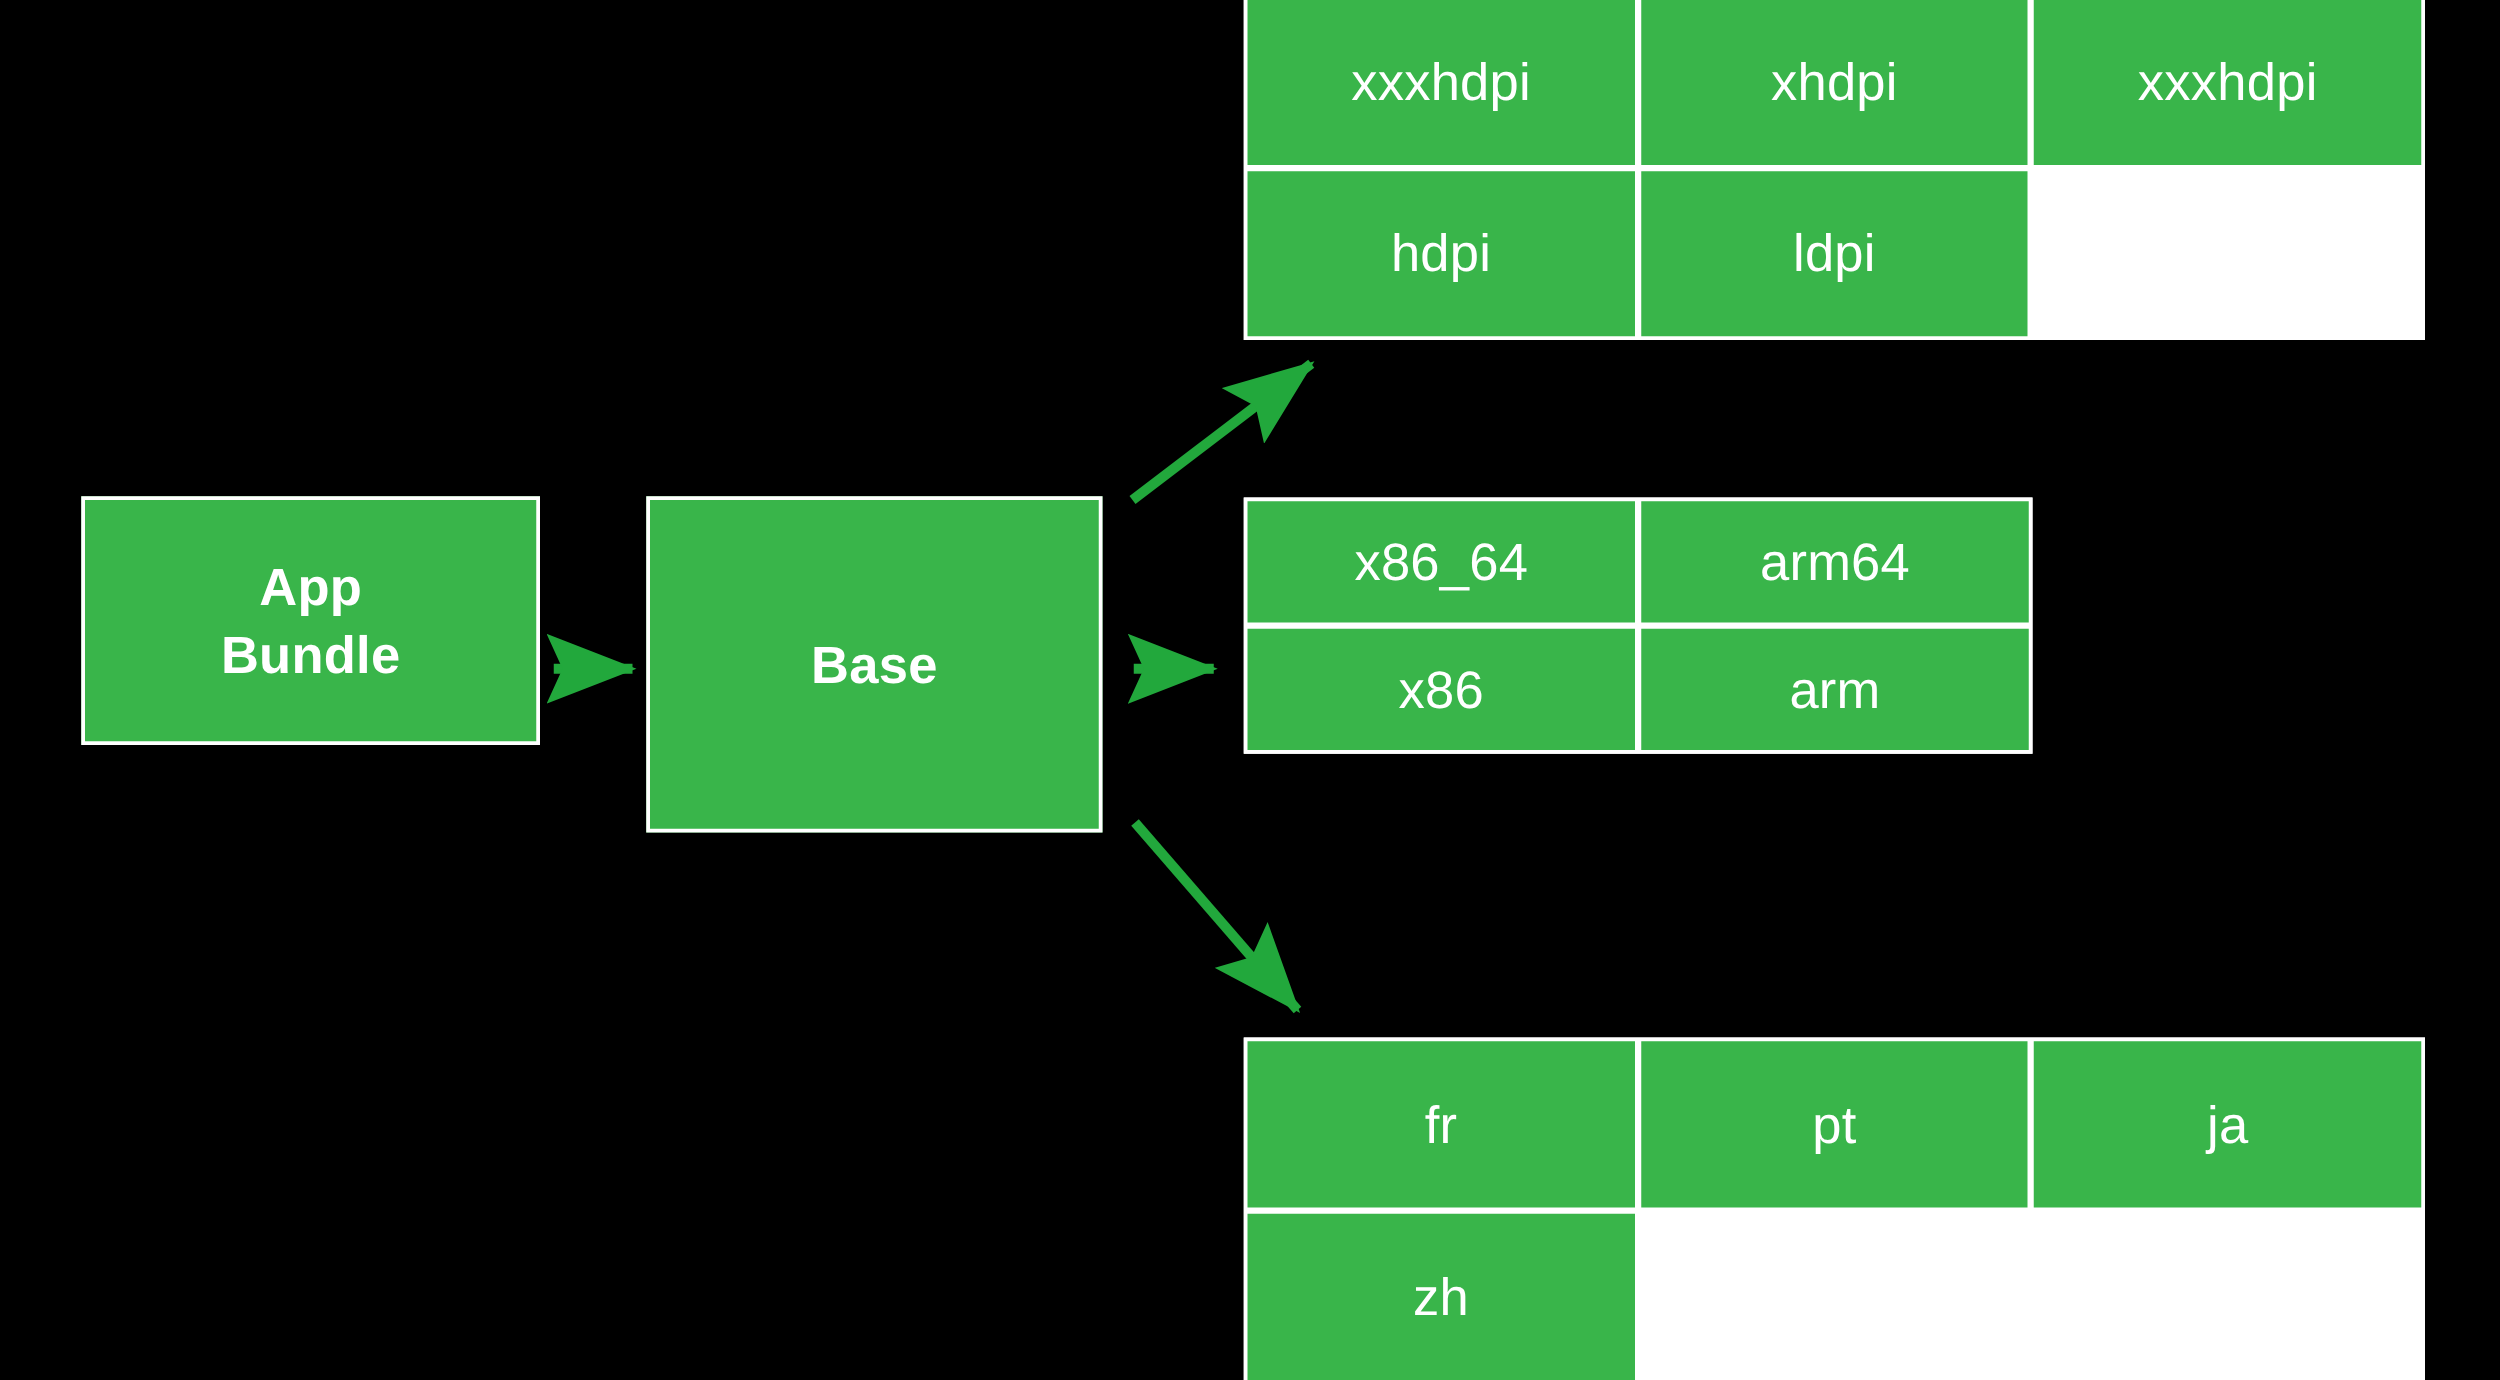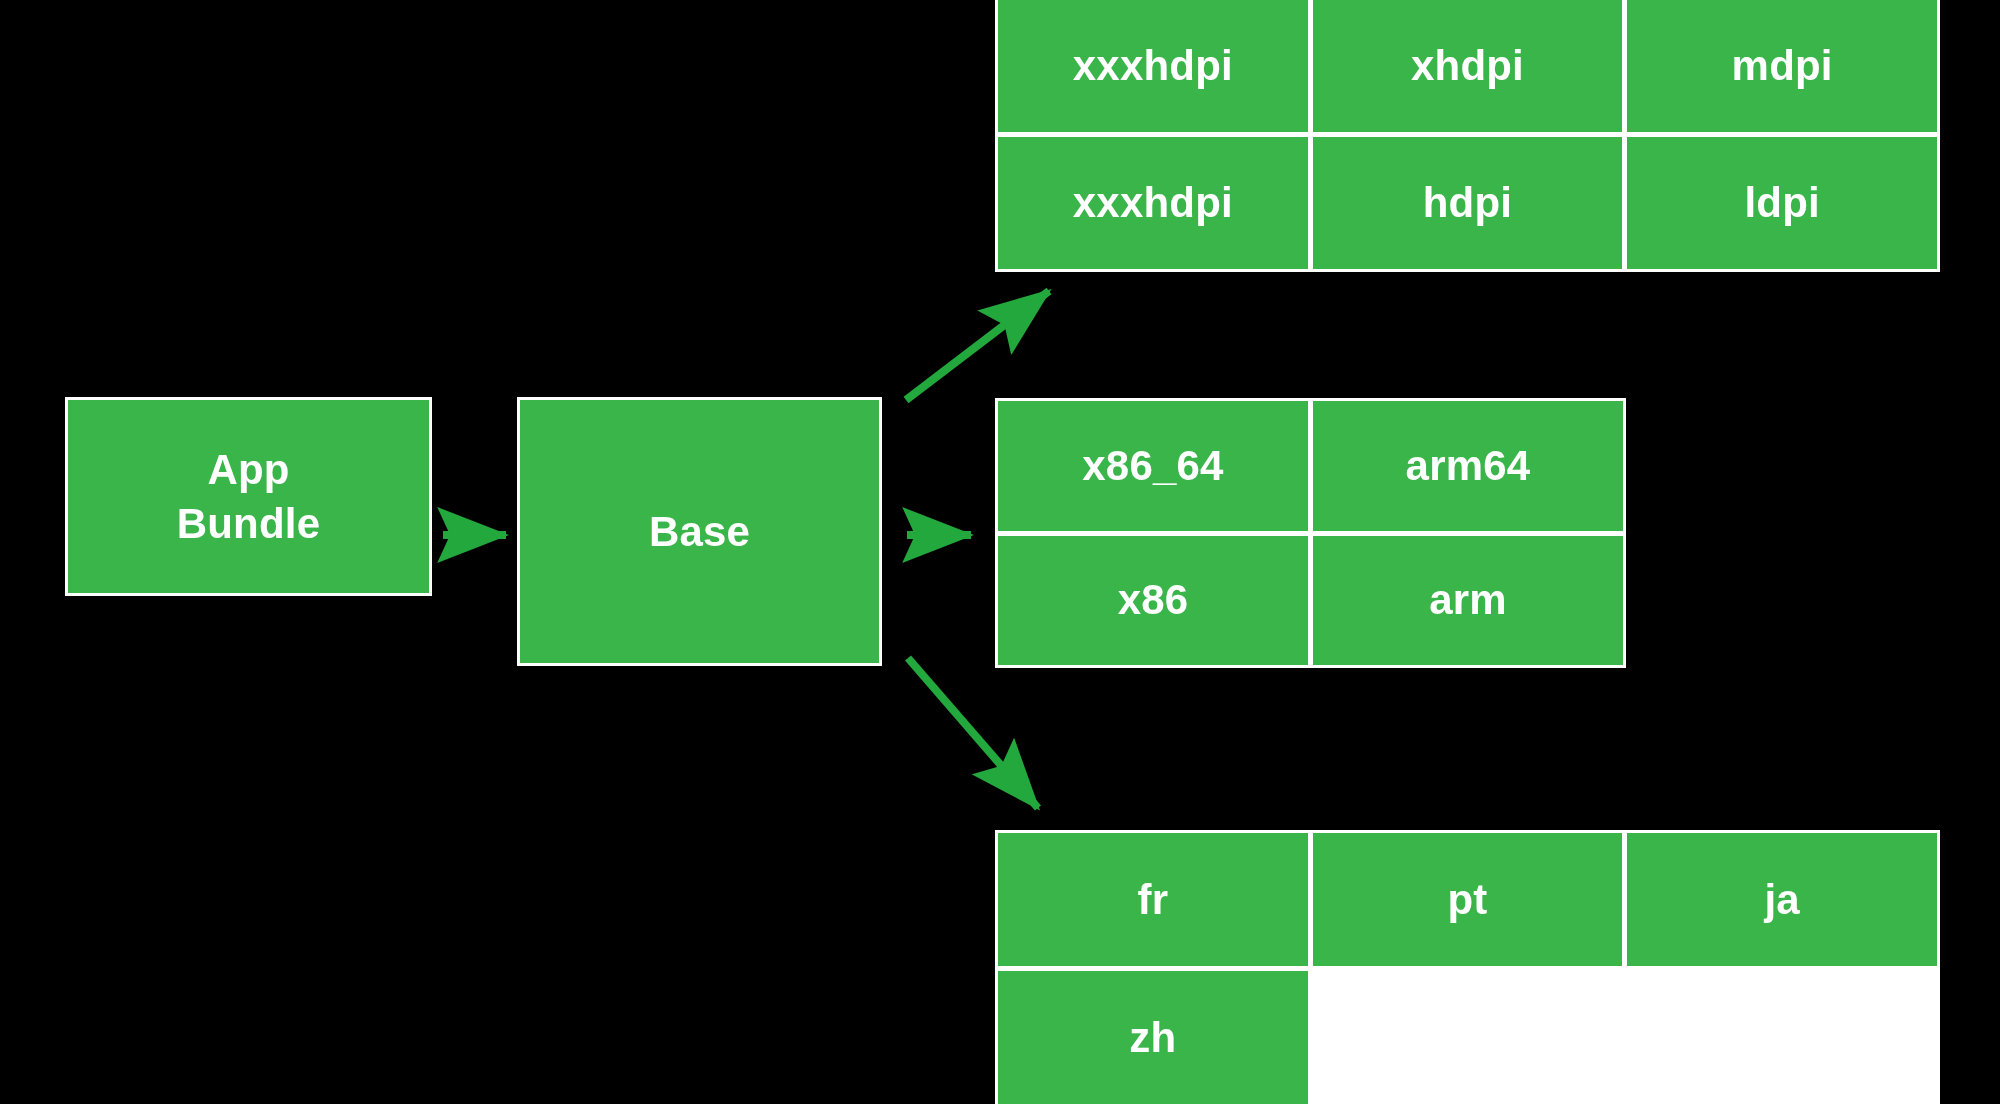--- a/index.html
+++ b/index.html
@@ -58,35 +58,35 @@
   .split-table.cols-2 { grid-template-columns: repeat(2, 1fr); }
   .split-table { grid-template-rows: repeat(2, 1fr); }
   .cell {
     background: #39b54a;
     color: #ffffff;
     display: flex;
     align-items: center;
     justify-content: center;
     text-align: center;
     font-size: 42px;
-    font-weight: 700;
+    font-weight: 400;
     letter-spacing: 0.2px;
     overflow: hidden;
   }
   #table-density {
     left: 995px;
     top: -3px;
     width: 945px;
     height: 275px;
   }
   #table-abi {
     left: 995px;
     top: 398px;
     width: 631px;
-    height: 270px;
+    height: 205px;
   }
   #table-language {
     left: 995px;
     top: 830px;
     width: 945px;
     height: 277px;
   }
   #edges {
     position: absolute;
     left: 0;
@@ -124,21 +124,20 @@
     </div>
   </div>
 
   <div class="node" id="node-base">
     <span>Base</span>
   </div>
 
   <div class="split-table cols-3" id="table-density">
     <div class="cell">xxxhdpi</div>
     <div class="cell">xhdpi</div>
-    <div class="cell">mdpi</div>
     <div class="cell">xxxhdpi</div>
     <div class="cell">hdpi</div>
     <div class="cell">ldpi</div>
   </div>
 
   <div class="split-table cols-2" id="table-abi">
     <div class="cell">x86_64</div>
     <div class="cell">arm64</div>
     <div class="cell">x86</div>
     <div class="cell">arm</div>

